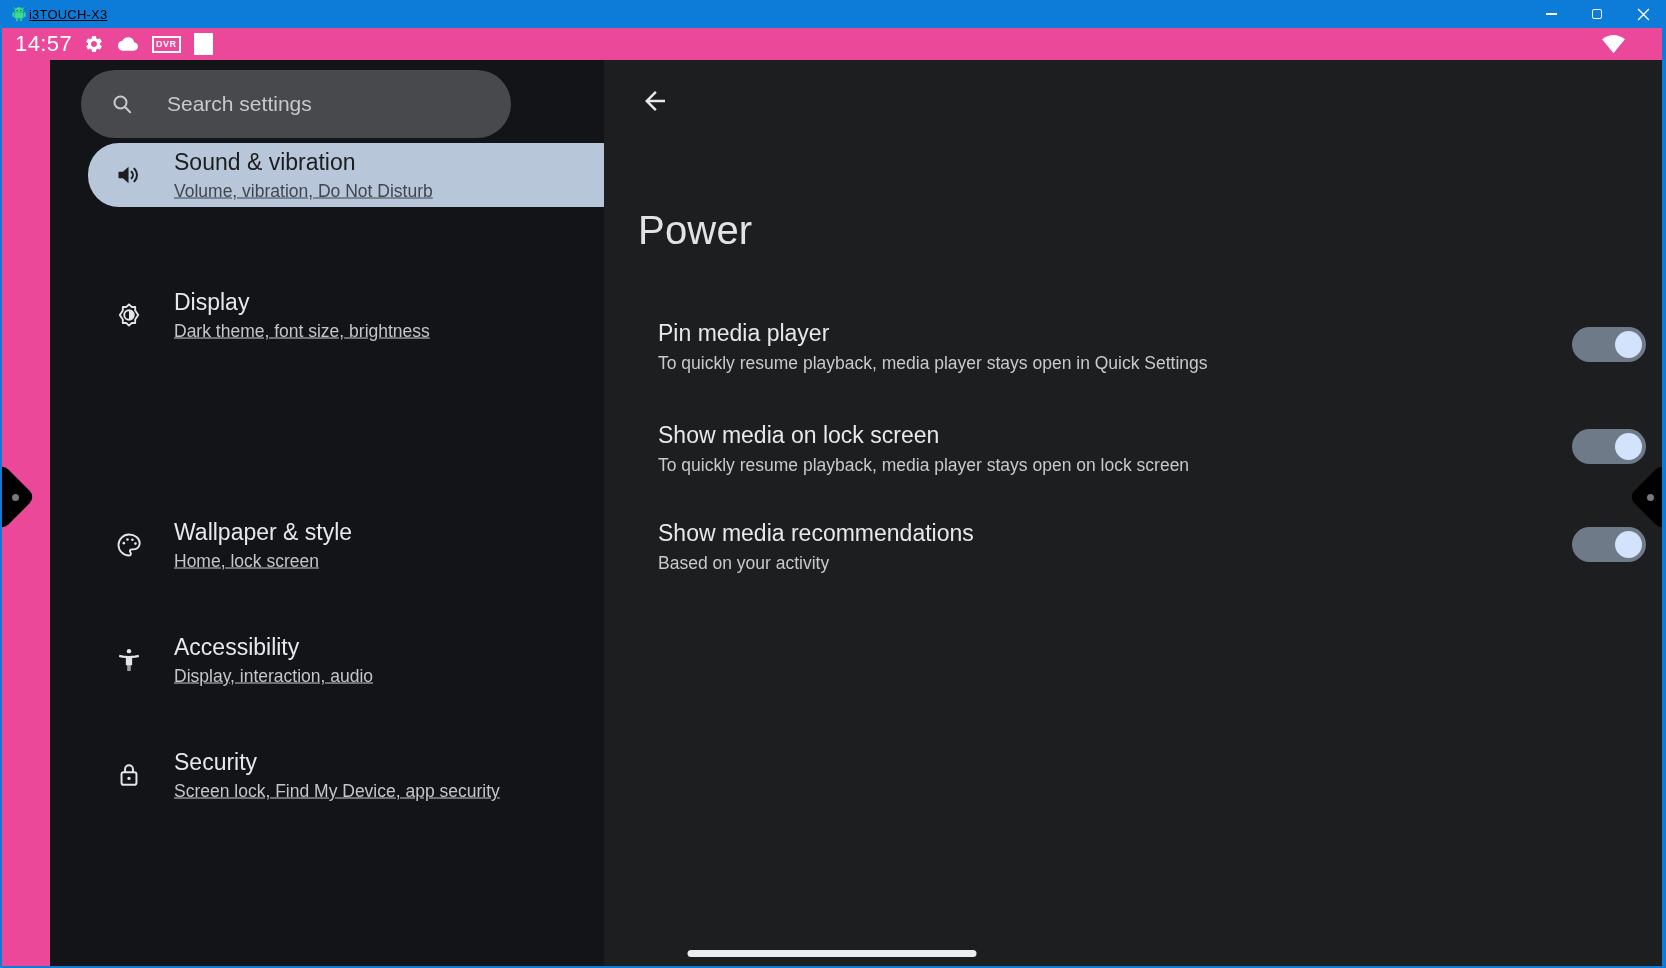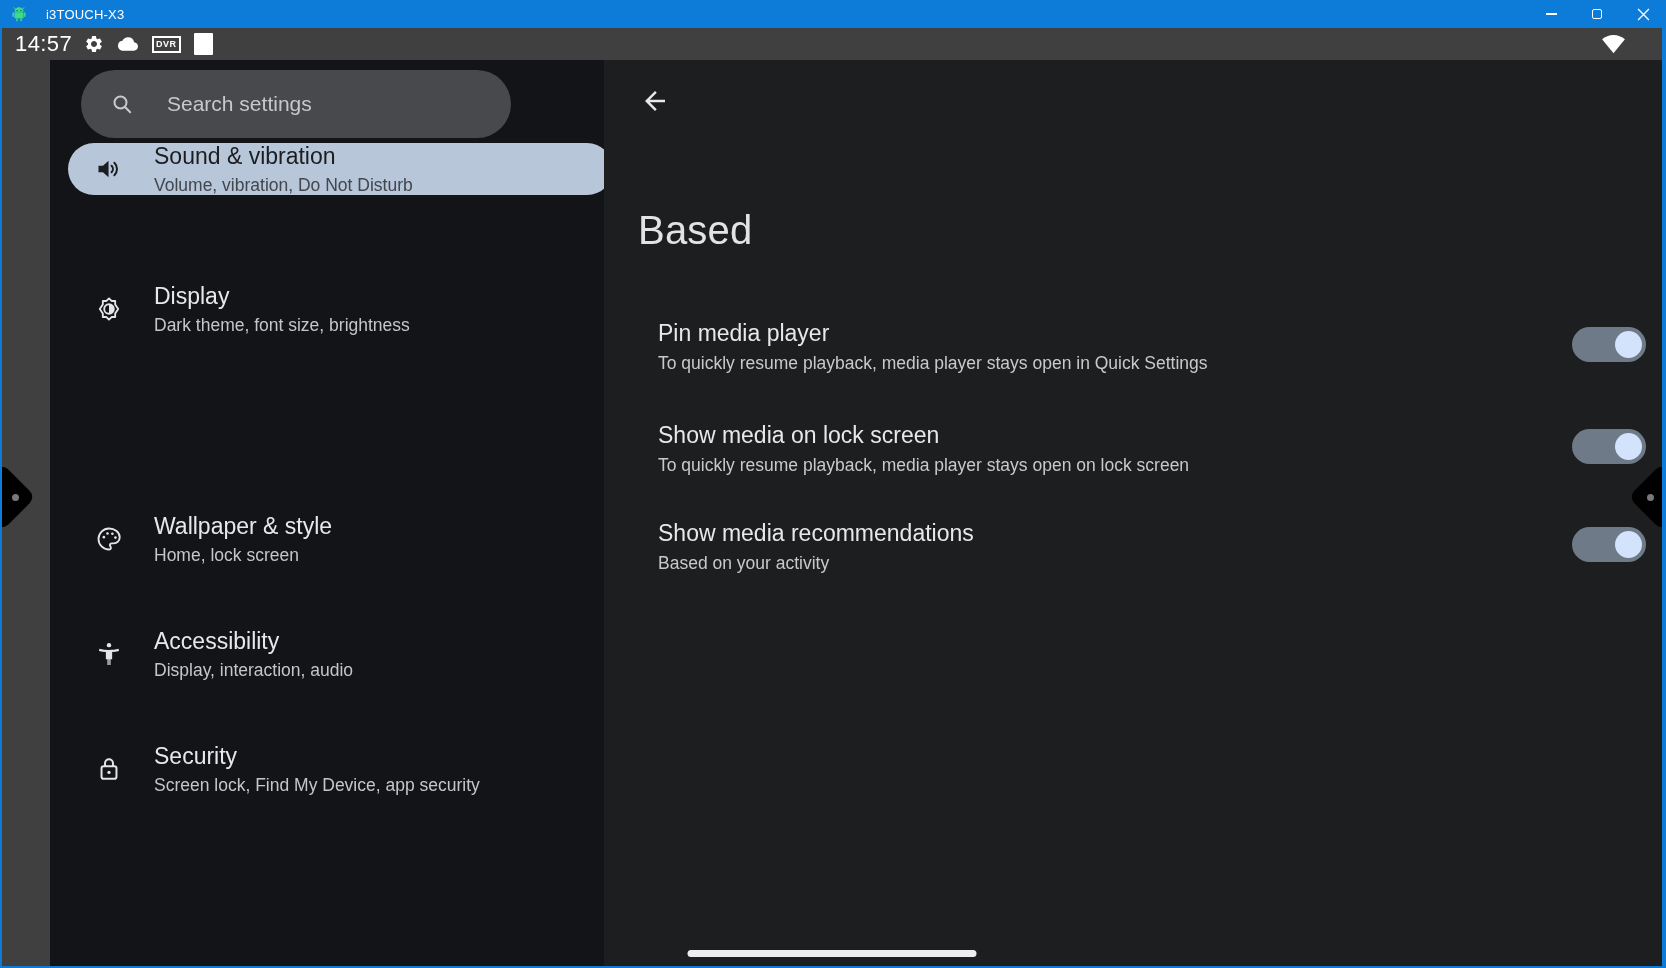--- a/index.html
+++ b/index.html
@@ -8,28 +8,28 @@
     font-family:"Liberation Sans","DejaVu Sans",sans-serif;
     background:var(--titlebar,#0d7cd8);
     position:relative;
     -webkit-font-smoothing:antialiased;
   }
 
   
   .titlebar { position:absolute; left:0; top:0; width:1666px; height:28px;
     background:var(--titlebar,#0d7cd8); display:flex; align-items:center; }
   .tb-icon { width:18px; height:18px; margin-left:10px; flex:0 0 auto; }
-  .tb-title { color:#ffffff; font-size:13px; margin-left:18px; letter-spacing:.2px; }
+  .tb-title { color:#000000; font-size:13px; margin-left:1px; letter-spacing:.2px;text-decoration:underline; }
   .tb-controls { position:absolute; right:0; top:0; height:28px; display:flex; }
   .tb-btn { width:46px; height:28px; display:flex; align-items:center; justify-content:center; cursor:default; }
   .glyph-min { width:11px; height:1.5px; background:#fff; }
   .glyph-max { width:10px; height:10px; border:1.3px solid #fff; border-radius:2px; }
 
   
-  .android { position:absolute; left:2px; right:4px; top:28px; bottom:2px; background:#404040; overflow:hidden; }
+  .android { position:absolute; left:2px; right:4px; top:28px; bottom:2px; background:#ec4899; overflow:hidden; }
 
   .statusbar { position:absolute; left:0; top:0; right:0; height:32px; display:flex; align-items:center; color:#fff; }
   .sb-time { font-size:22px; margin-left:13px; letter-spacing:.4px; }
   .sb-icons { display:flex; align-items:center; gap:13px; margin-left:12px; }
   .dvr-badge { border:2px solid #fff; border-radius:0; font-size:9px; font-weight:bold;
     letter-spacing:.5px; padding:2px 2px; line-height:1; }
   .rec-square { width:19px; height:22px; background:#fff; border-radius:1px; }
   .sb-right { position:absolute; right:36px; top:4px; }
 
   
@@ -42,26 +42,26 @@
     background:transparent; border:none; outline:none; font-size:21px; color:#e8e9eb;
     font-family:"Liberation Sans","DejaVu Sans",sans-serif; }
   .search-pill input::placeholder { color:#c7c8cc; opacity:1; }
 
   .side-sel { position:absolute; left:31px; top:83px; width:545px; height:94px;
     background:var(--selected,#b7c6d9); border-radius:31px; }
   .side-sel .si-icon { color:#1b1d21; }
   .side-sel .si-title { color:#1b1d21; }
   .side-sel .si-sub { color:#42464d; }
 
-  .side-item { position:absolute; left:18px; width:545px; height:52px; cursor:default; }
+  .side-item { position:absolute; left:38px; width:545px; height:64px; cursor:default; }
   .si-icon { position:absolute; left:27px; top:50%; transform:translateY(-50%);
     width:28px; height:28px; color:#e4e5e8; }
   .si-text { position:absolute; left:86px; top:50%; transform:translateY(-50%); white-space:nowrap; }
   .si-title { font-size:23px; line-height:29px; color:#e7e8ea; }
-  .si-sub { font-size:17.5px; line-height:23px; color:#c4c6c9; margin-top:3px; }
+  .si-sub { font-size:17.5px; line-height:23px; color:#c4c6c9; margin-top:3px;text-decoration:underline; }
 
   
   .content { position:absolute; left:602px; right:0; top:32px; bottom:0; background:#1d1e20; }
   .back-btn { position:absolute; left:36px; top:26px; width:30px; height:30px; color:#e7e8ea; cursor:default; }
   .page-heading { position:absolute; left:34px; top:148px; font-size:40px; font-weight:400;
     color:#e2e3e5; letter-spacing:.2px; }
 
   .setting-row { position:absolute; left:18px; right:14px; height:70px; cursor:default;margin-left:36px; }
   .sr-title { font-size:23px; line-height:30px; color:#e7e8ea; white-space:nowrap; }
   .sr-sub { font-size:17.5px; line-height:24px; color:#c8c9cc; margin-top:3px; white-space:nowrap; }
@@ -233,21 +233,21 @@
   </div>
 
   <div class="content">
 
     <div class="back-btn">
       <svg viewBox="0 0 24 24" fill="currentColor">
         <path d="M20 11H7.8l5.6-5.6L12 4l-8 8 8 8 1.4-1.4L7.8 13H20v-2z"></path>
       </svg>
     </div>
 
-    <div class="page-heading">Based</div>
+    <div class="page-heading">Power</div>
 
     <div class="setting-row" style="top:258px">
       <div class="sr-title">Pin media player</div>
       <div class="sr-sub">To quickly resume playback, media player stays open in Quick Settings</div>
       <div class="toggle on">
         <div class="knob"></div>
       </div>
     </div>
 
     <div class="setting-row" style="top:458px">

